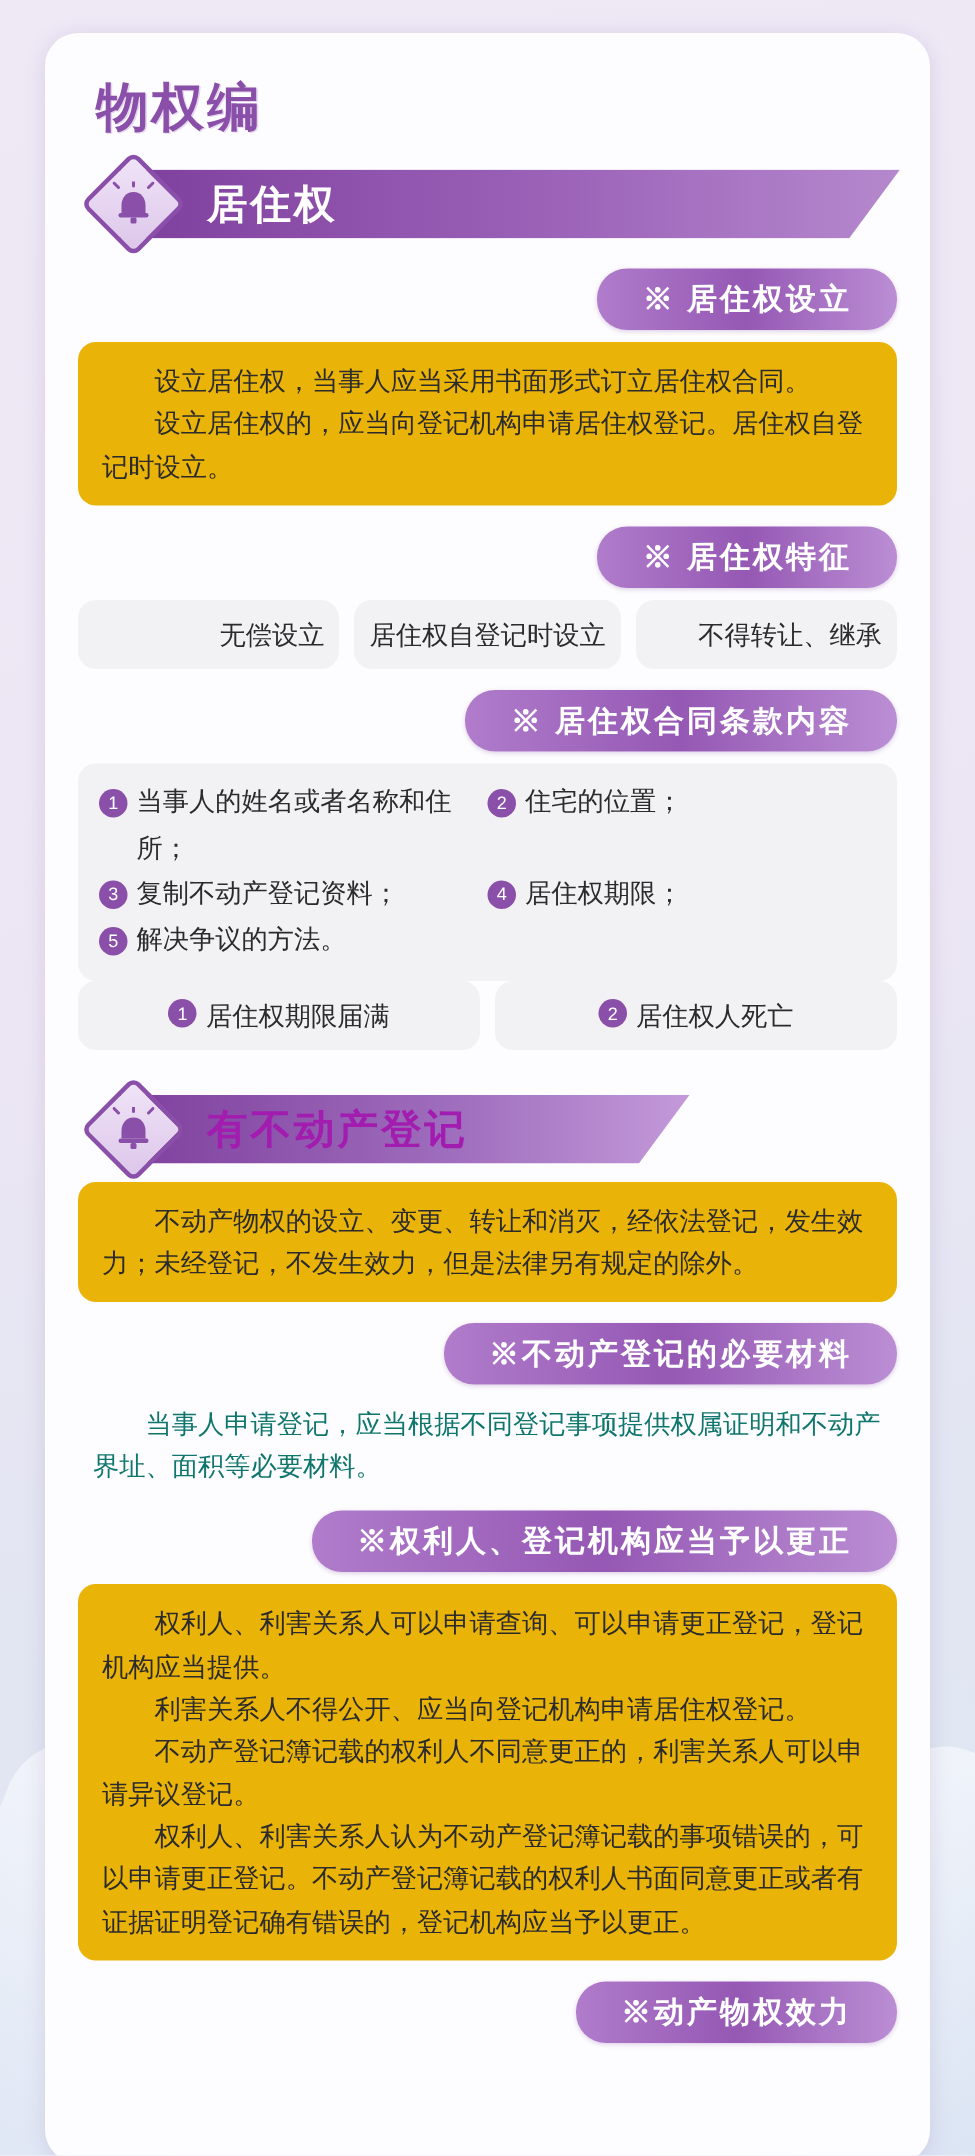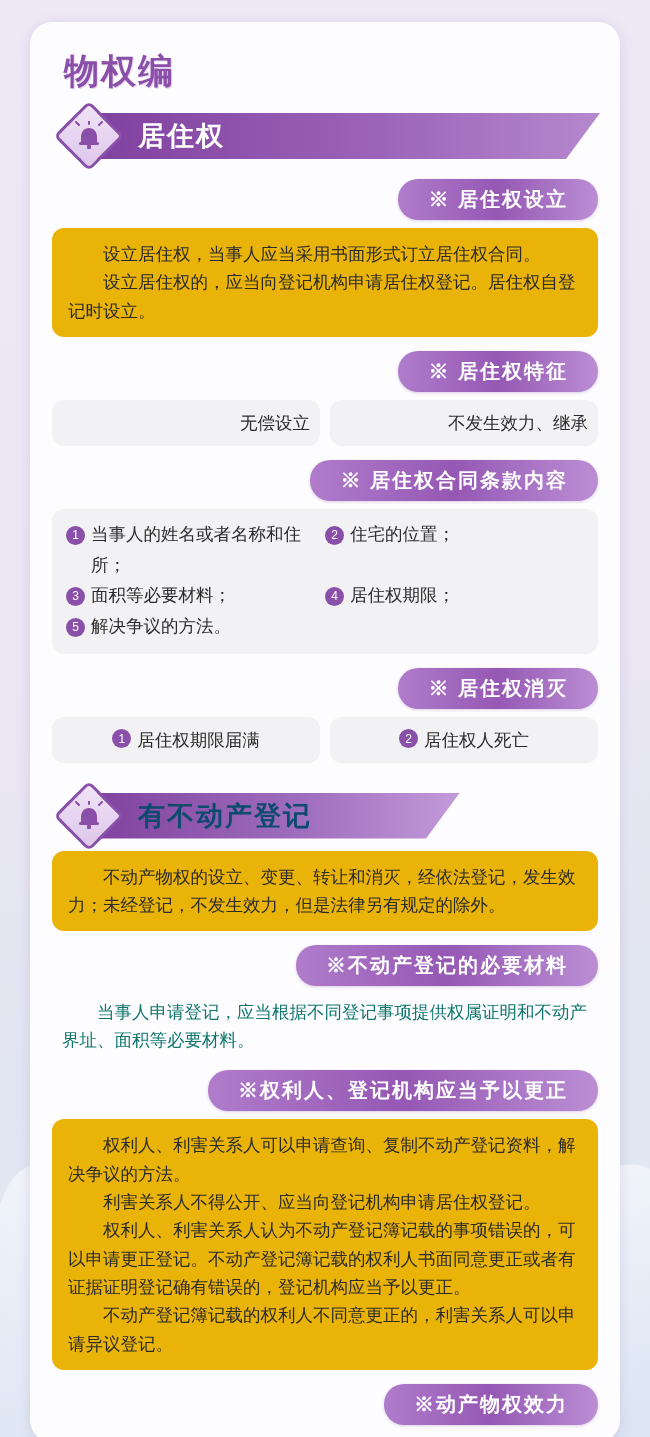--- a/index.html
+++ b/index.html
@@ -95,21 +95,21 @@
     position: relative;
     z-index: 5;
     margin-left: 86px;
     font-size: 27px;
     font-weight: bold;
     color: #fff;
     letter-spacing: 2px;
     line-height: 58px;
   }
   .banner-label.dark {
-    color: #0c4a6e;
+    color: #a21caf;
   }
 
   
   .pill-wrap { display: flex; justify-content: flex-end; margin: 14px 0 8px 0; }
   .pill {
     background: linear-gradient(90deg, #b07ccb 0%, #9558b4 50%, #bb8ed4 100%);
     color: #fff;
     font-size: 20px;
     font-weight: bold;
     letter-spacing: 2px;
@@ -219,58 +219,56 @@
   <div class="box">
     <p>设立居住权，当事人应当采用书面形式订立居住权合同。</p>
     <p>设立居住权的，应当向登记机构申请居住权登记。居住权自登记时设立。</p>
   </div>
 
   <div class="pill-wrap">
     <div class="pill">※ 居住权特征</div>
   </div>
   <div class="chips">
     <div class="chip">无偿设立</div>
-    <div class="chip">不发生效力、继承</div>
+    <div class="chip">居住权自登记时设立</div>
+    <div class="chip">不得转让、继承</div>
   </div>
 
   <div class="pill-wrap">
     <div class="pill">※ 居住权合同条款内容</div>
   </div>
   <div class="numlist">
     <div class="numrow">
       <div class="half">
         <span class="num">1</span>
         <span>当事人的姓名或者名称和住所；</span>
       </div>
       <div class="half">
         <span class="num">2</span>
         <span>住宅的位置；</span>
       </div>
     </div>
     <div class="numrow">
       <div class="half">
         <span class="num">3</span>
-        <span>面积等必要材料；</span>
+        <span>复制不动产登记资料；</span>
       </div>
       <div class="half">
         <span class="num">4</span>
         <span>居住权期限；</span>
       </div>
     </div>
     <div class="numrow">
       <div class="full">
         <span class="num">5</span>
         <span>解决争议的方法。</span>
       </div>
     </div>
   </div>
 
-  <div class="pill-wrap">
-    <div class="pill">※ 居住权消灭</div>
-  </div>
   <div class="chips">
     <div class="chip chip-num two">
       <span class="num">1</span>
       <span>居住权期限届满</span>
     </div>
     <div class="chip chip-num two">
       <span class="num">2</span>
       <span>居住权人死亡</span>
     </div>
   </div>
@@ -297,23 +295,23 @@
     <div class="pill">※不动产登记的必要材料</div>
   </div>
   <div class="purple-text">
     <p>当事人申请登记，应当根据不同登记事项提供权属证明和不动产界址、面积等必要材料。</p>
   </div>
 
   <div class="pill-wrap">
     <div class="pill">※权利人、登记机构应当予以更正</div>
   </div>
   <div class="box">
-    <p>权利人、利害关系人可以申请查询、复制不动产登记资料，解决争议的方法。</p>
+    <p>权利人、利害关系人可以申请查询、可以申请更正登记，登记机构应当提供。</p>
     <p>利害关系人不得公开、应当向登记机构申请居住权登记。</p>
+    <p>不动产登记簿记载的权利人不同意更正的，利害关系人可以申请异议登记。</p>
     <p>权利人、利害关系人认为不动产登记簿记载的事项错误的，可以申请更正登记。不动产登记簿记载的权利人书面同意更正或者有证据证明登记确有错误的，登记机构应当予以更正。</p>
-    <p>不动产登记簿记载的权利人不同意更正的，利害关系人可以申请异议登记。</p>
   </div>
 
   <div class="pill-wrap">
     <div class="pill">※动产物权效力</div>
   </div>
 
 </div>
 
 </body></html>

